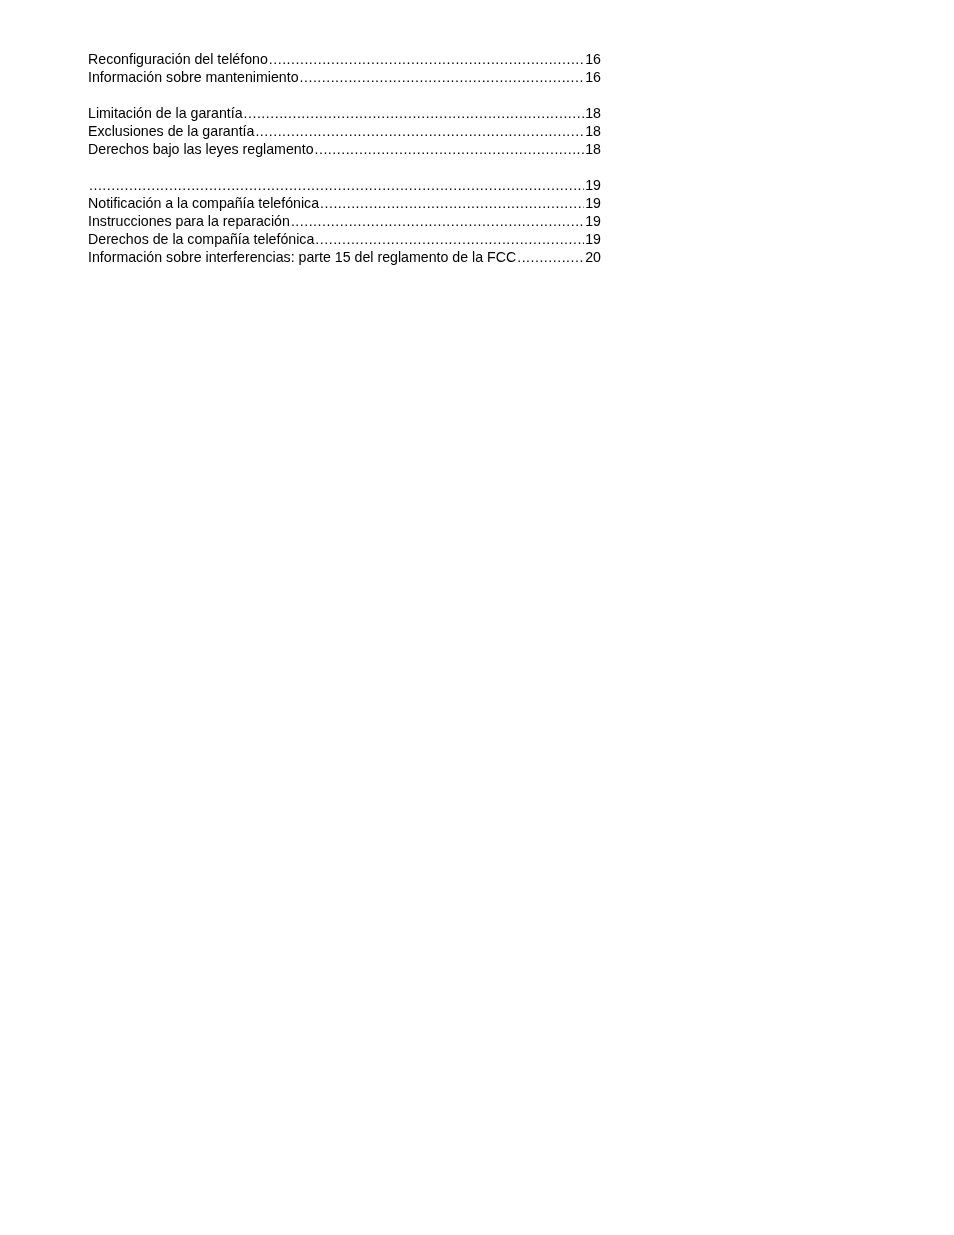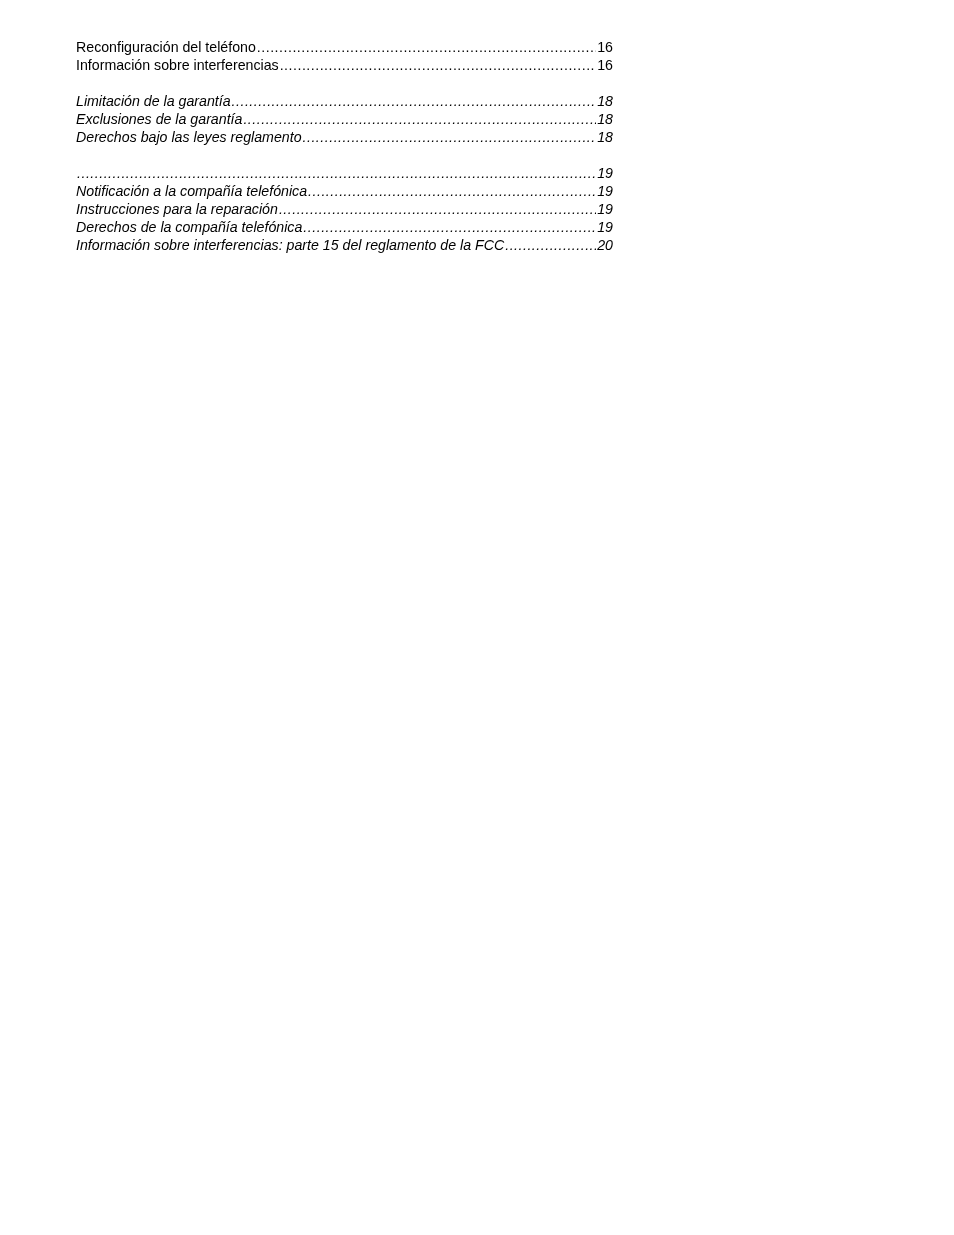--- a/index.html
+++ b/index.html
@@ -1,38 +1,38 @@
 <!DOCTYPE html>
 <html><head>
   <meta charset="utf-8">
   <style>
     html, body { margin: 0; padding: 0; background: #ffffff; }
     body { width: 954px; height: 1235px; position: relative; overflow: hidden;
            font-family: "Liberation Sans", sans-serif; color: #000; }
     .toc { position: absolute; left: 72px; top: 34px; width: 545px; }
-    .group { margin: 4px; }
-    .group + .group { margin-top: 18px; font-style: italic; }
+    .group { margin: 16px; }
+    .group + .group { margin-top: 18px; }
     .entry { display: flex; align-items: baseline; height: 18px; line-height: 18px; font-size: 14.2px; white-space: nowrap; }
     .title { flex: 0 0 auto; }
     .dots { flex: 1 1 auto; overflow: hidden; white-space: nowrap; margin: 0 1px; letter-spacing: 0.5px; }
     .dots::after { content: "................................................................................................................................................................................................................................"; }
     .page { flex: 0 0 auto; }
   </style>
 </head>
 <body>
 
 <div class="toc">
   <div class="group">
     <div class="entry">
       <span class="title">Reconfiguración del teléfono</span>
       <span class="dots"></span>
       <span class="page">16</span>
     </div>
     <div class="entry">
-      <span class="title">Información sobre interferencias</span>
+      <span class="title">Información sobre mantenimiento</span>
       <span class="dots"></span>
       <span class="page">16</span>
     </div>
   </div>
 
   <div class="group">
     <div class="entry">
       <span class="title">Limitación de la garantía</span>
       <span class="dots"></span>
       <span class="page">18</span>

